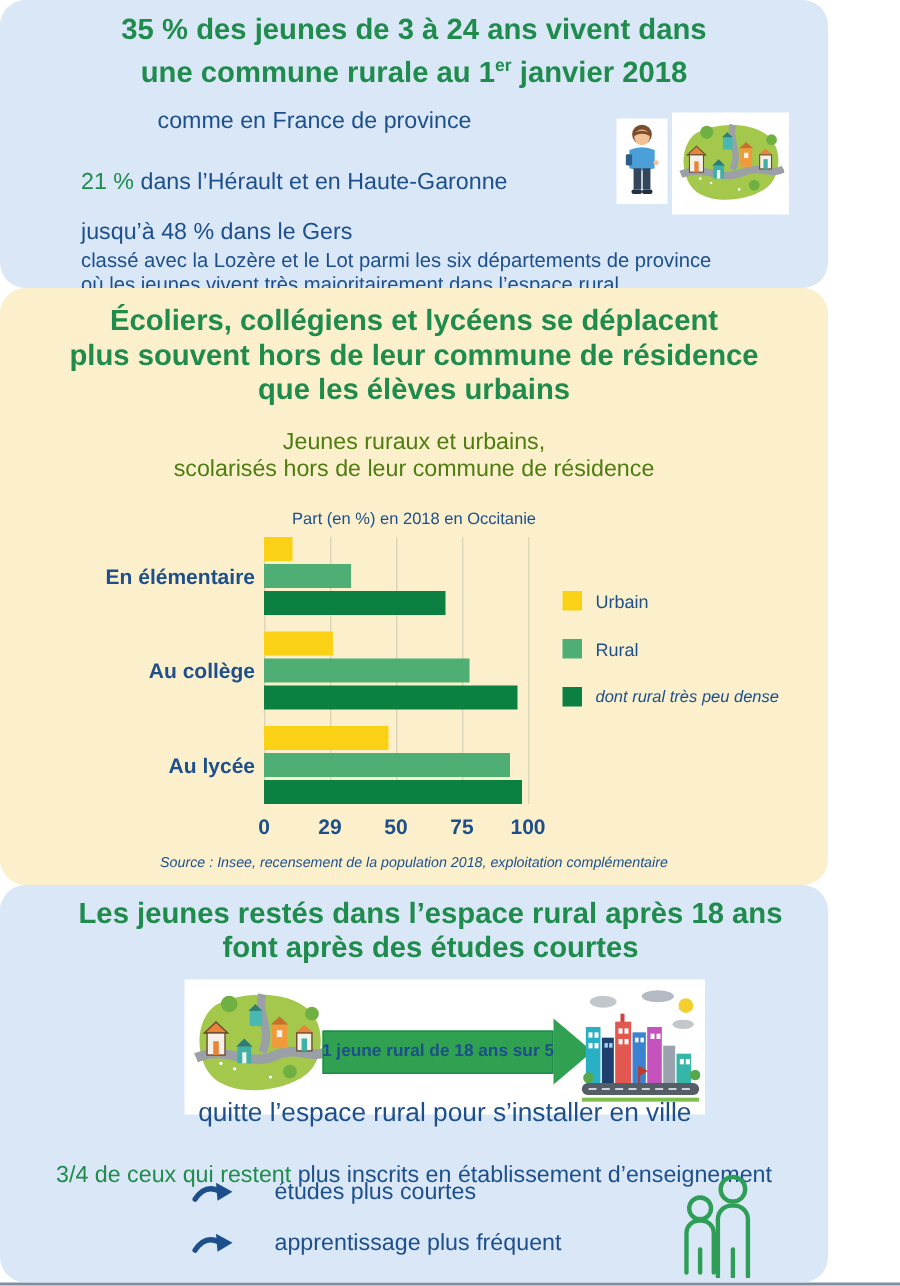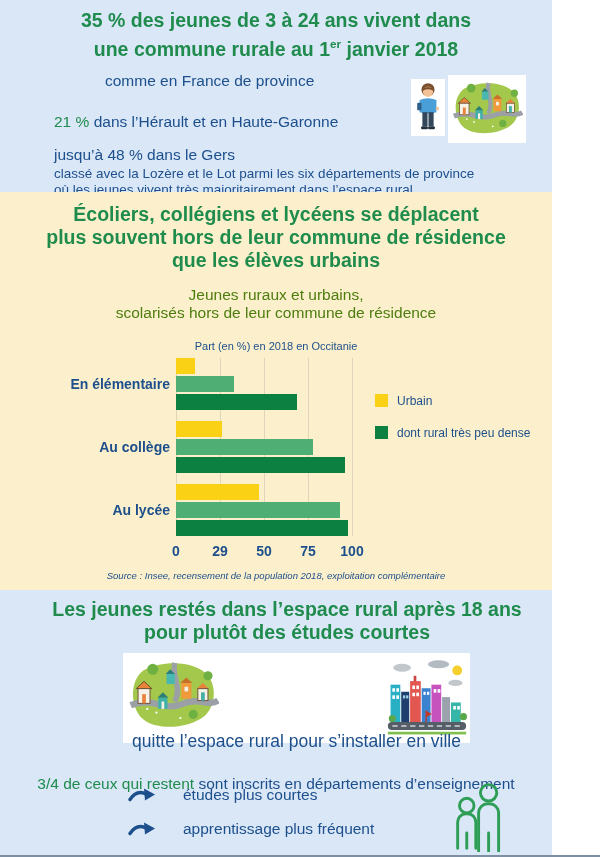--- a/index.html
+++ b/index.html
@@ -1,17 +1,17 @@
 <!DOCTYPE html>
 <html><head>
 <meta charset="utf-8">
 <style>
   html,body{margin:0;padding:0;}
   body{width:600px;height:857px;font-family:"Liberation Sans","DejaVu Sans",sans-serif;position:relative;overflow:hidden;border-bottom:2px solid #7d8fa3;box-sizing:border-box;}
-  .sec{position:relative;width:552px;box-sizing:border-box;}
+  .sec{position:relative;width:552px;box-sizing:border-box;border-radius:17px;}
   #sec1{height:192px;background:#d9e7f7;}
   #sec2{height:398px;background:#fbf0cb;}
   #sec3{height:265px;background:#d9e7f7;padding-left:22px;}
   .green{color:#1f8b4c;}
   h1,h2{margin:0;text-align:center;font-size:19.5px;line-height:23px;color:#1f8b4c;font-weight:bold;}
   #sec1 h1{padding-top:9px;}
   sup{font-size:60%;}
   .s1-sub{margin:11px 0 0 105px;font-size:15.5px;color:#1d4f8c;}
   .stat{margin:0;font-size:15.5px;color:#1d4f8c;}
   #stat1{margin:23px 0 0 54px;}
@@ -219,47 +219,57 @@
         <span class="xtick" style="left: 50%;">50</span>
         <span class="xtick" style="left: 75%;">75</span>
         <span class="xtick" style="left: 100%;">100</span>
       </div>
     <div id="legend">
         <div class="legend-item">
           <span class="swatch" style="background: rgb(251, 209, 22);"></span>
           <span>Urbain</span>
         </div>
         <div class="legend-item">
+          <span class="swatch" style="background: rgb(79, 174, 115);"></span>
+          <span>Rural</span>
+        </div>
+        <div class="legend-item">
           <span class="swatch" style="background: rgb(11, 128, 64);"></span>
           <span>dont rural très peu dense</span>
         </div>
       </div>
   </div>
 
   <p class="source">Source : Insee, recensement de la population 2018, exploitation complémentaire</p>
 </div>
 
 <div class="sec" id="sec3">
   <h2>
     <span>Les jeunes restés dans l’espace rural après 18 ans</span><br>
-    <span>pour plutôt des études courtes</span>
+    <span>font après des études courtes</span>
   </h2>
 
   <div class="strip">
     <svg class="strip-village" width="92" height="78" viewBox="0 0 100 80">
         <use href="#sym-village"></use>
       </svg>
+    <div class="block-arrow">
+      <div class="abody">
+        <span class="alabel">1 jeune rural de 18 ans sur 5</span>
+      </div>
+      <div class="ahead"></div>
+    </div>
     <svg class="strip-city" width="80" height="84" viewBox="0 0 90 90">
         <use href="#sym-city"></use>
       </svg>
   </div>
   <p class="arrow-caption">quitte l’espace rural pour s’installer en ville</p>
 
   <p class="s3-stat">
-    <span class="green">3/4 de ceux qui restent</span><span> sont inscrits en départements d’enseignement</span>
+    <span class="green">3/4 de ceux qui restent</span><span> plus inscrits en établissement d’enseignement</span>
   </p>
 
   <div class="bullets">
     <div class="bullet-row">
       <svg width="27" height="16" viewBox="0 0 27 16">
           <use href="#sym-bullet-arrow"></use>
         </svg>
       <span>études plus courtes</span>
     </div>
     <div class="bullet-row">

